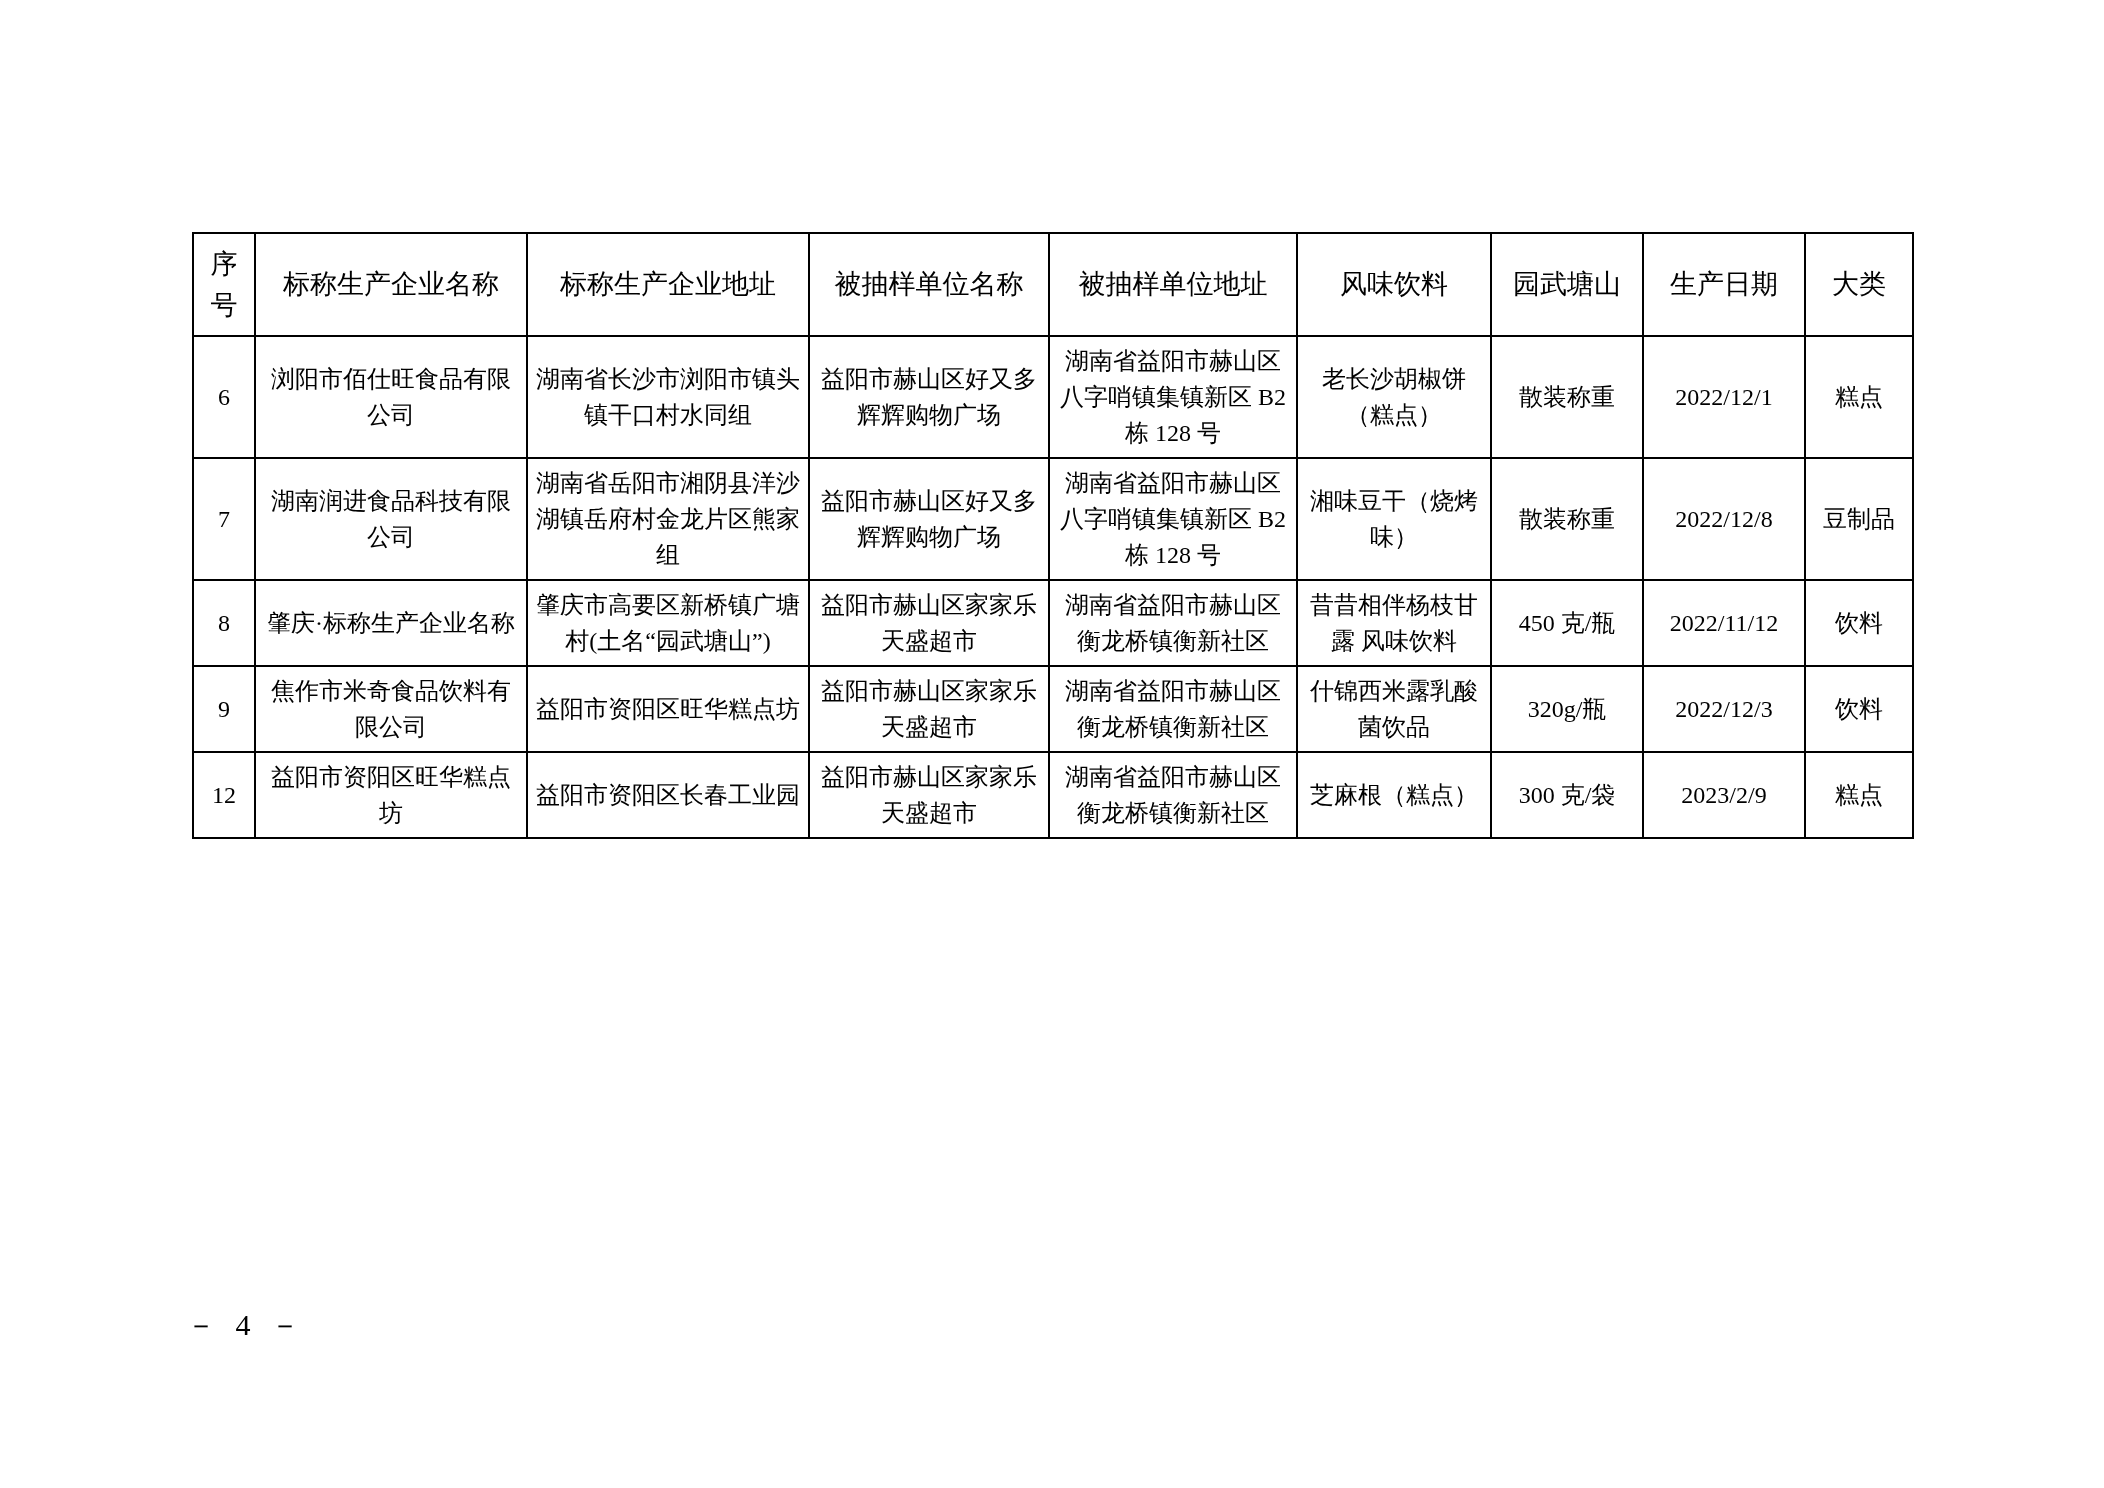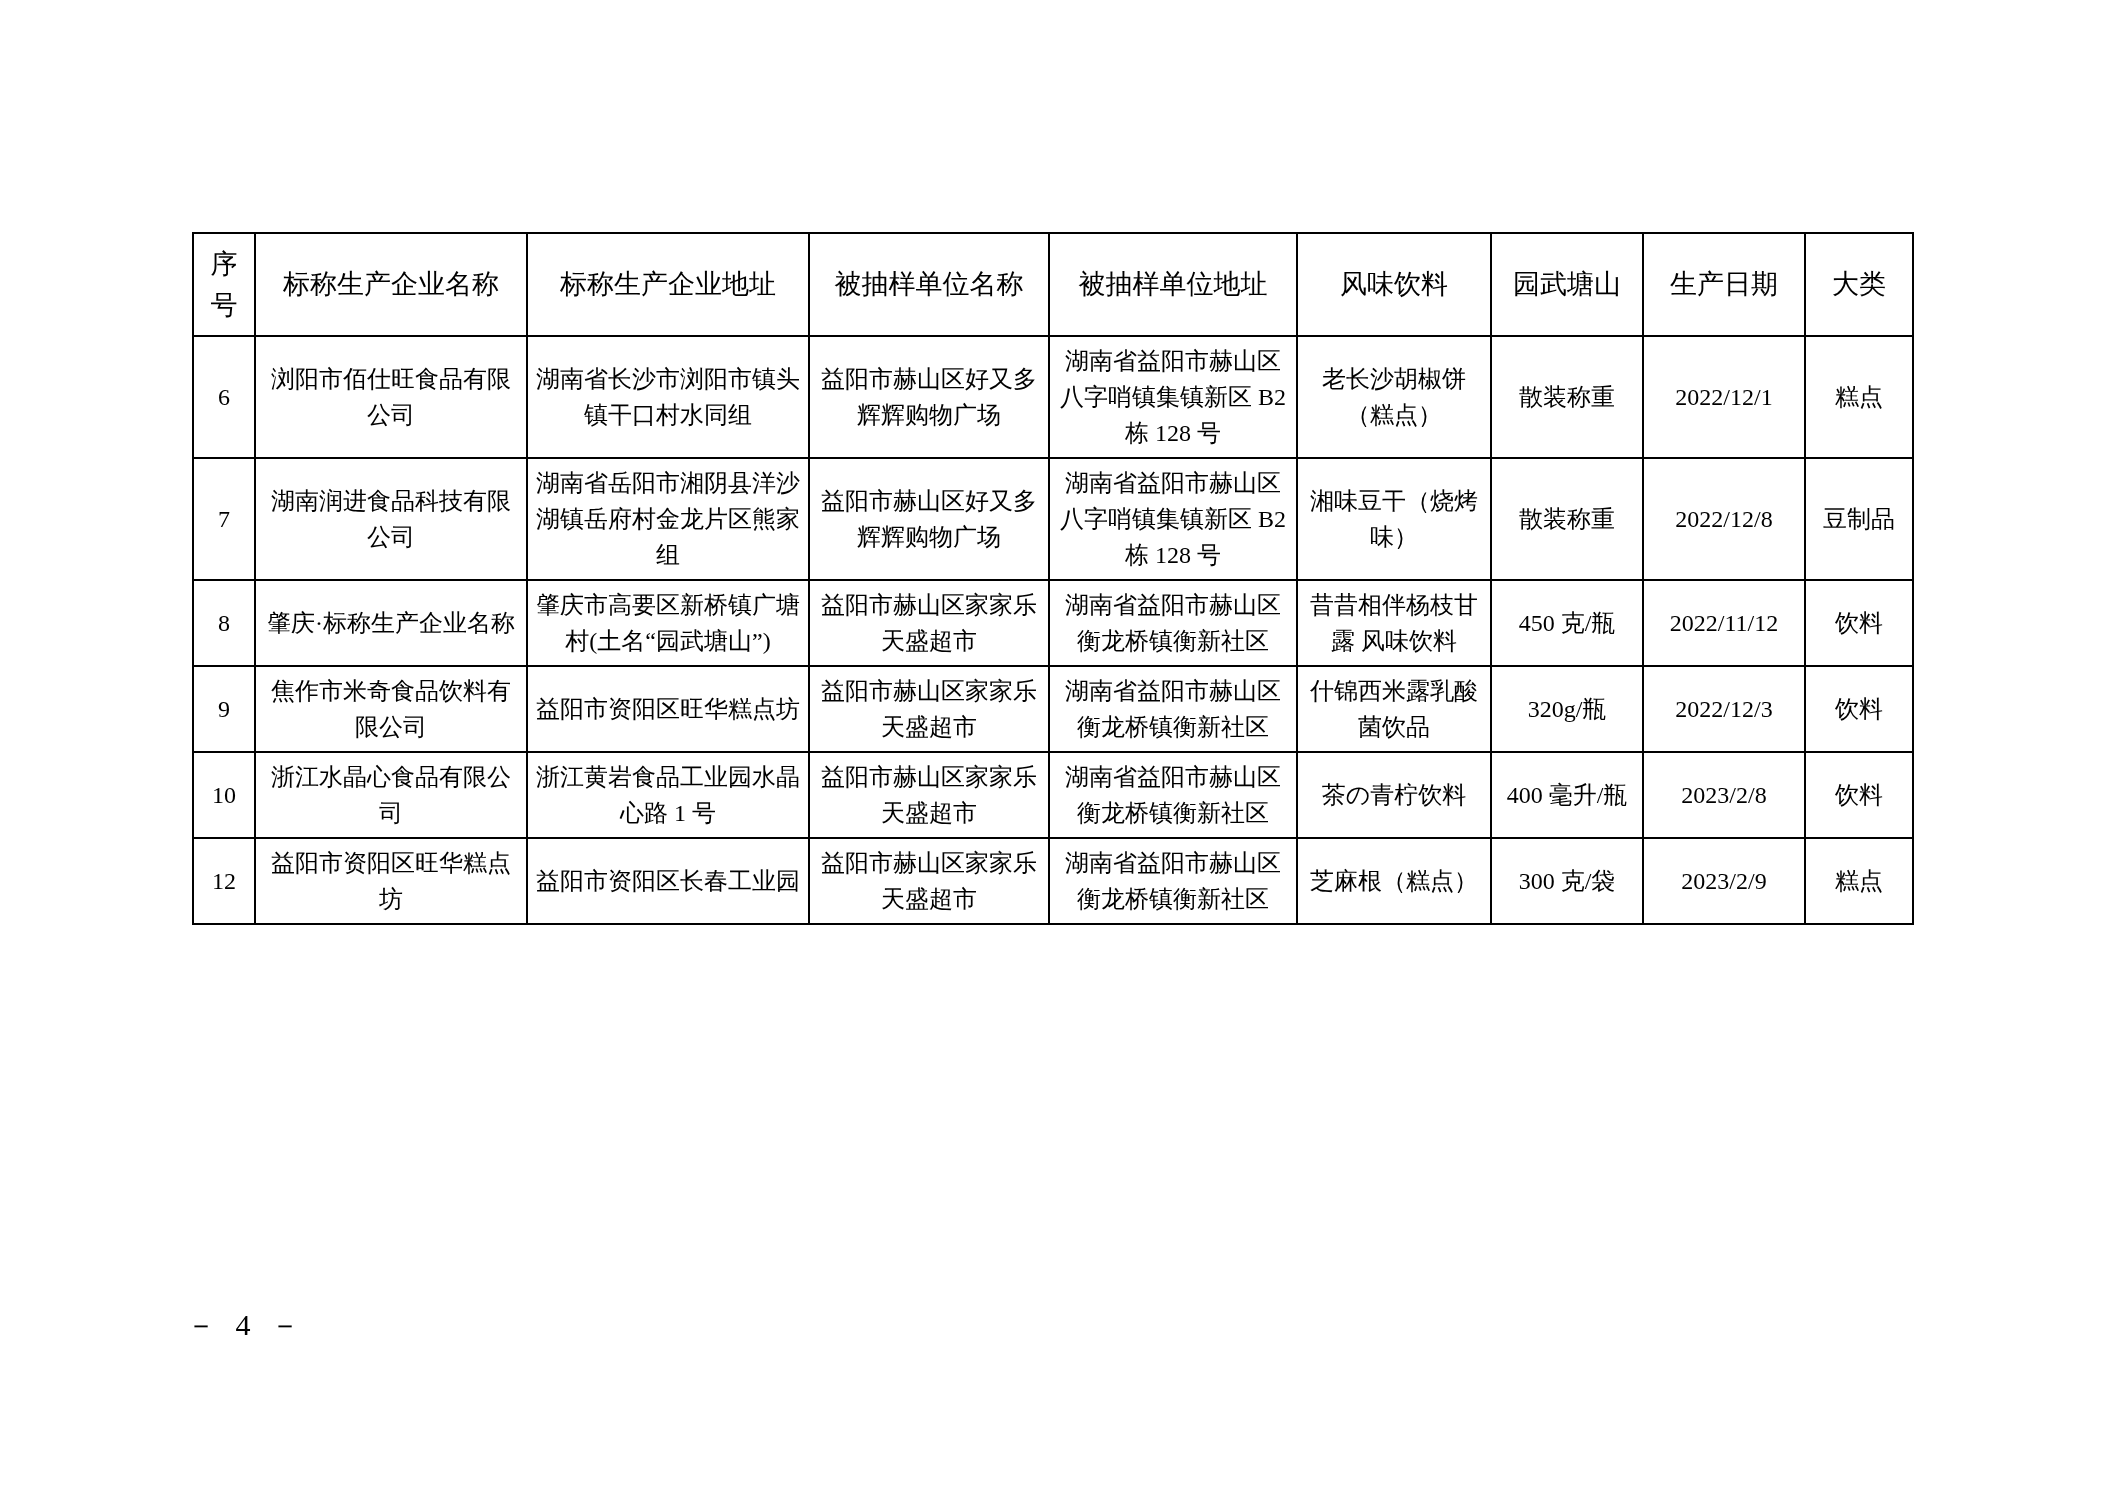--- a/index.html
+++ b/index.html
@@ -156,31 +156,20 @@
           <td>焦作市米奇食品饮料有限公司</td>
           <td>益阳市资阳区旺华糕点坊</td>
           <td>益阳市赫山区家家乐天盛超市</td>
           <td>湖南省益阳市赫山区衡龙桥镇衡新社区</td>
           <td>什锦西米露乳酸菌饮品</td>
           <td class="cell-spec">320g/瓶</td>
           <td class="cell-date">2022/12/3</td>
           <td>饮料</td>
         </tr>
         <tr>
-          <td class="cell-idx">10</td>
-          <td>浙江水晶心食品有限公司</td>
-          <td>浙江黄岩食品工业园水晶心路 1 号</td>
-          <td>益阳市赫山区家家乐天盛超市</td>
-          <td>湖南省益阳市赫山区衡龙桥镇衡新社区</td>
-          <td>茶の青柠饮料</td>
-          <td class="cell-spec">400 毫升/瓶</td>
-          <td class="cell-date">2023/2/8</td>
-          <td>饮料</td>
-        </tr>
-        <tr>
           <td class="cell-idx">12</td>
           <td>益阳市资阳区旺华糕点坊</td>
           <td>益阳市资阳区长春工业园</td>
           <td>益阳市赫山区家家乐天盛超市</td>
           <td>湖南省益阳市赫山区衡龙桥镇衡新社区</td>
           <td>芝麻根（糕点）</td>
           <td class="cell-spec">300 克/袋</td>
           <td class="cell-date">2023/2/9</td>
           <td>糕点</td>
         </tr>

